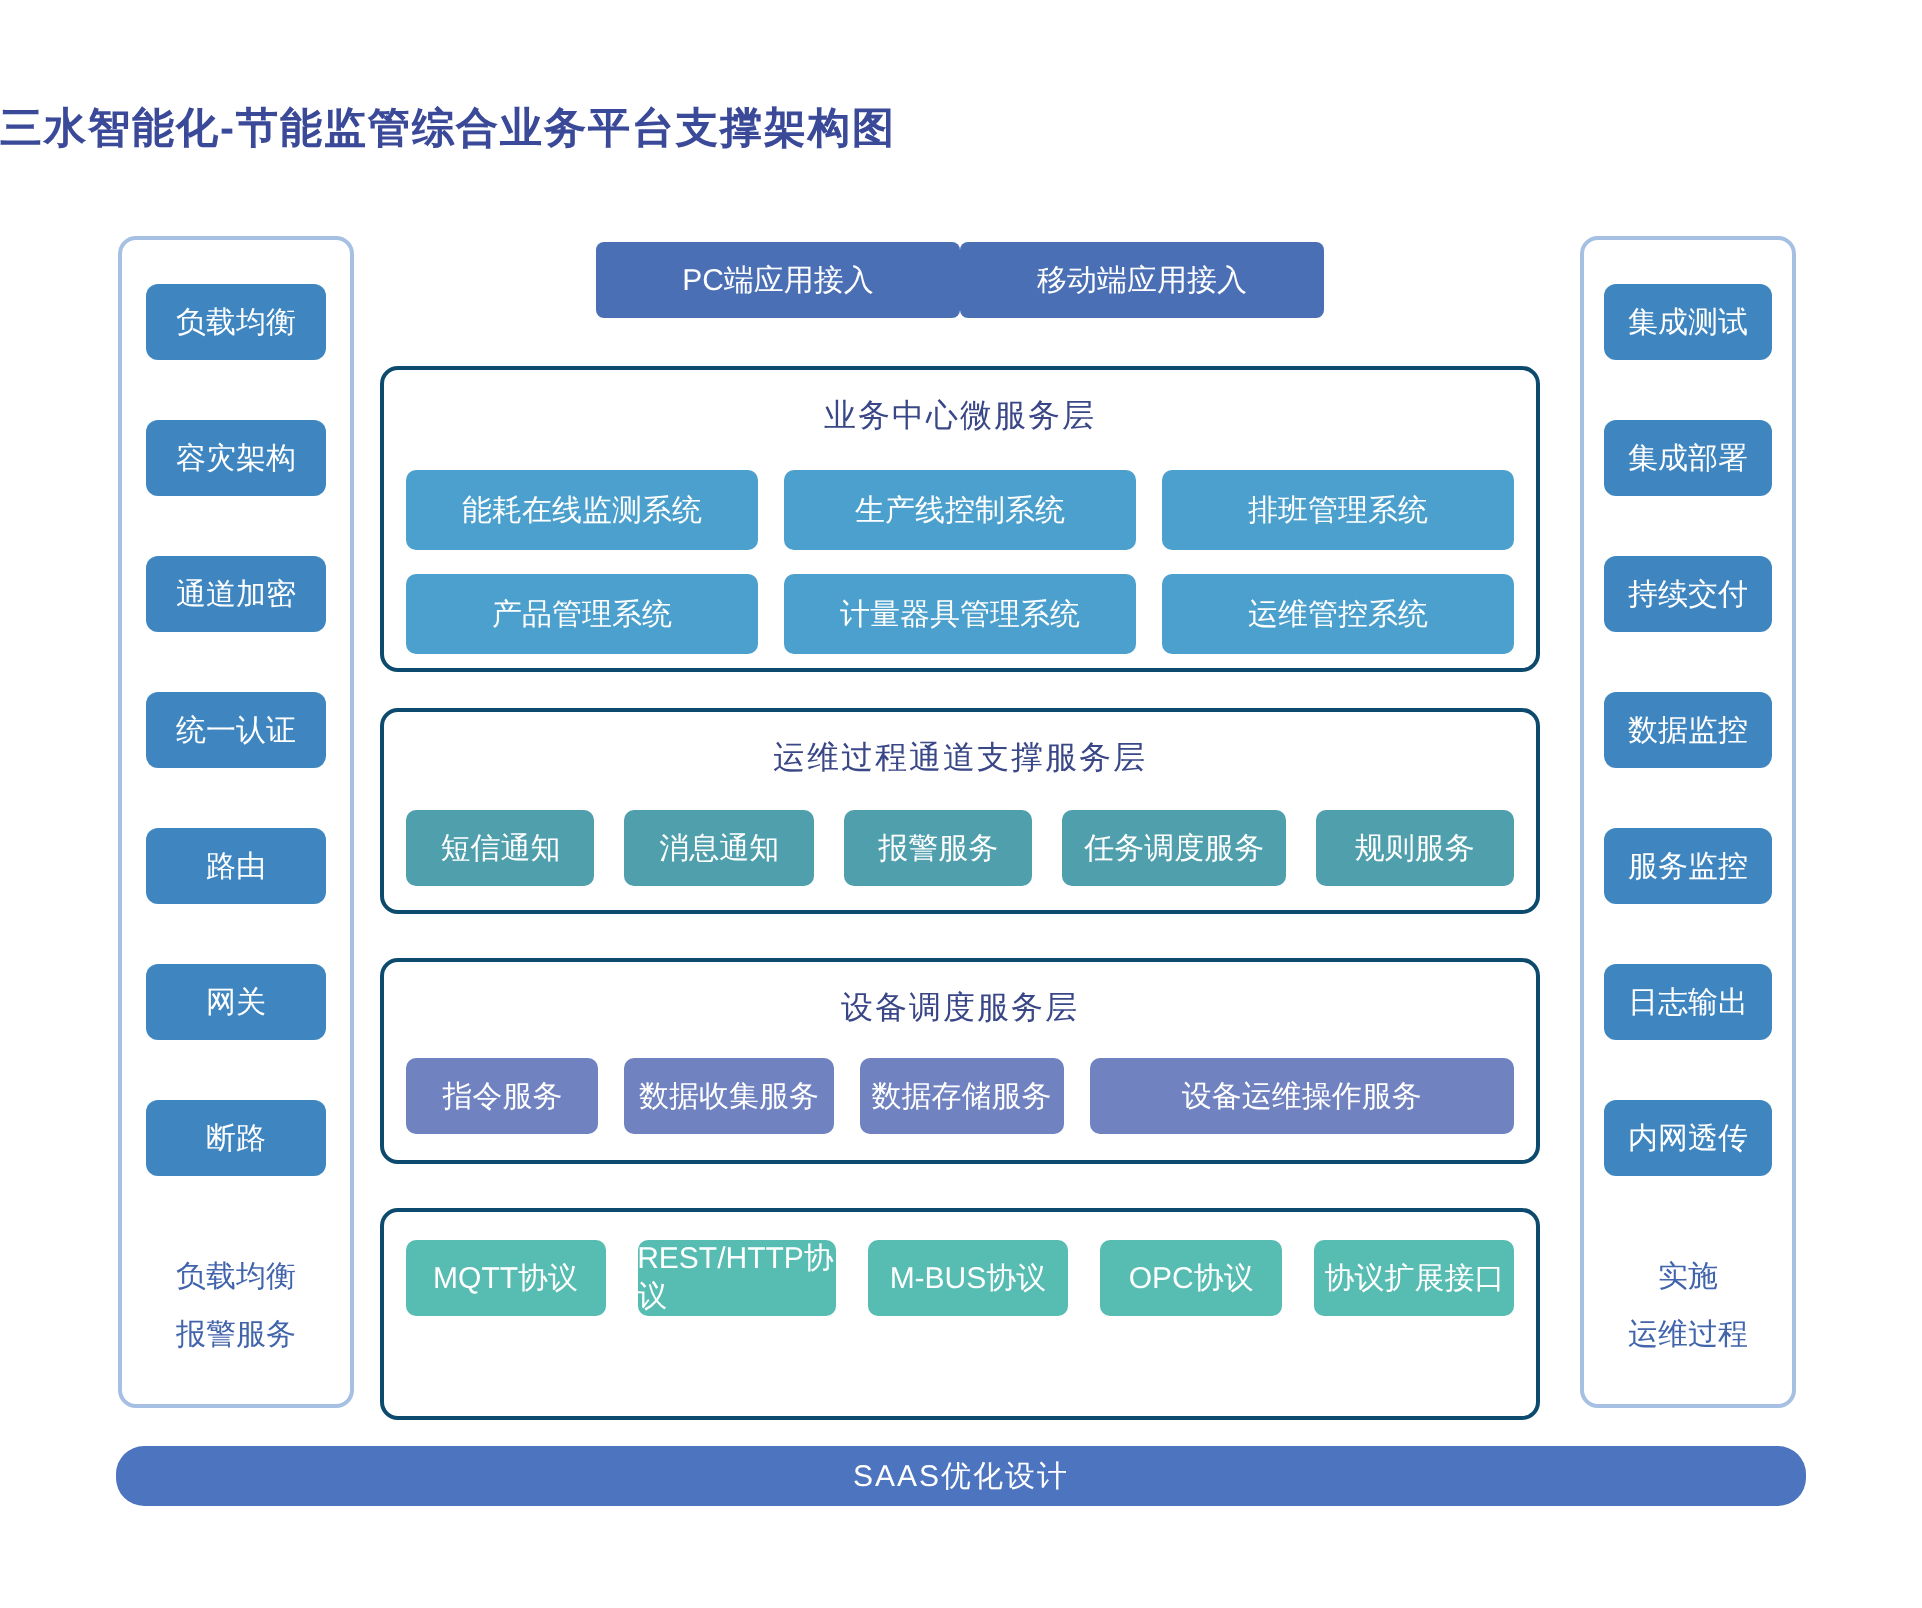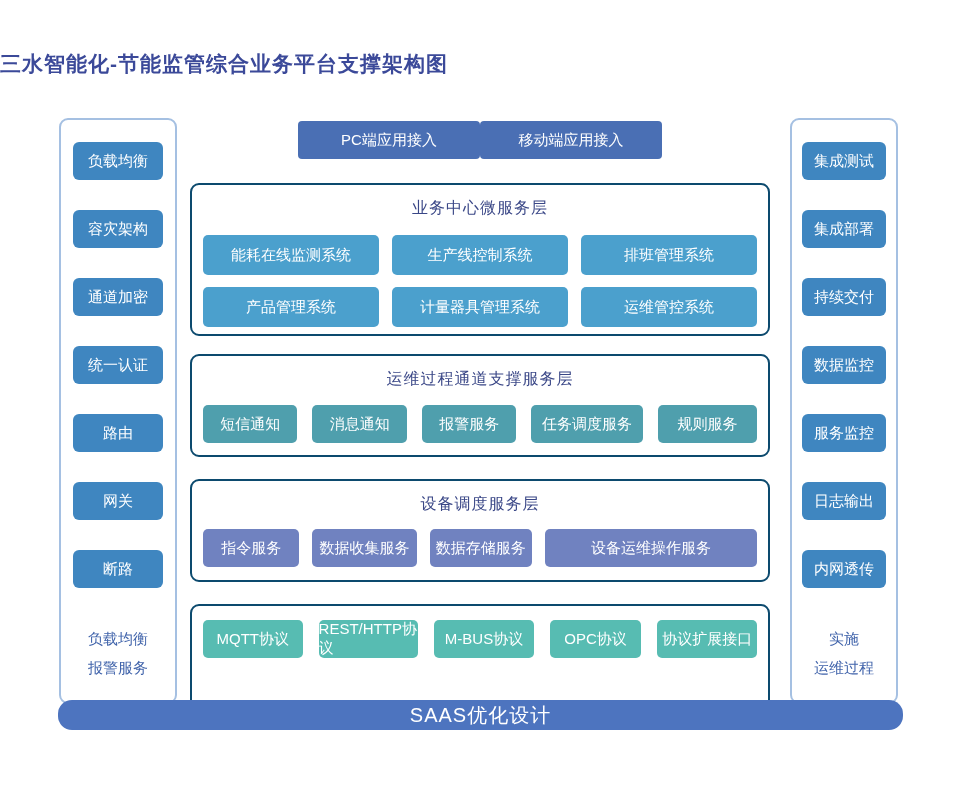--- a/index.html
+++ b/index.html
@@ -69,22 +69,22 @@
   .layer-dispatch .chip:nth-child(2){flex-grow:1.08;}
   .layer-dispatch .chip:nth-child(3){flex-grow:1.06;}
   .layer-dispatch .chip:nth-child(4){flex-grow:2.2;}
   
   .layer-protocol{height:106px;}
   .layer-protocol .chips{display:flex;gap:16px;margin-top:14px;}
   .layer-protocol .chip{height:38px;background:#57bcb2;flex:1 1 0;}
   .layer-protocol .chip:nth-child(4){flex-grow:0.92;}
   
   .footer-bar{
-    position:absolute;left:58px;top:700px;width:845px;height:30px;
-    background:#4d74bf;border-radius:14px;color:#ffffff;font-size:20px;
+    position:absolute;left:58px;top:723px;width:845px;height:30px;
+    background:#4d74bf;border-radius:14px;color:#ffffff;font-size:15px;
     display:flex;align-items:center;justify-content:center;letter-spacing:1px;
   }
 </style>
 </head>
 <body>
 
 <div class="diagram">
 
   <div class="main-title">三水智能化-节能监管综合业务平台支撑架构图</div>
 

